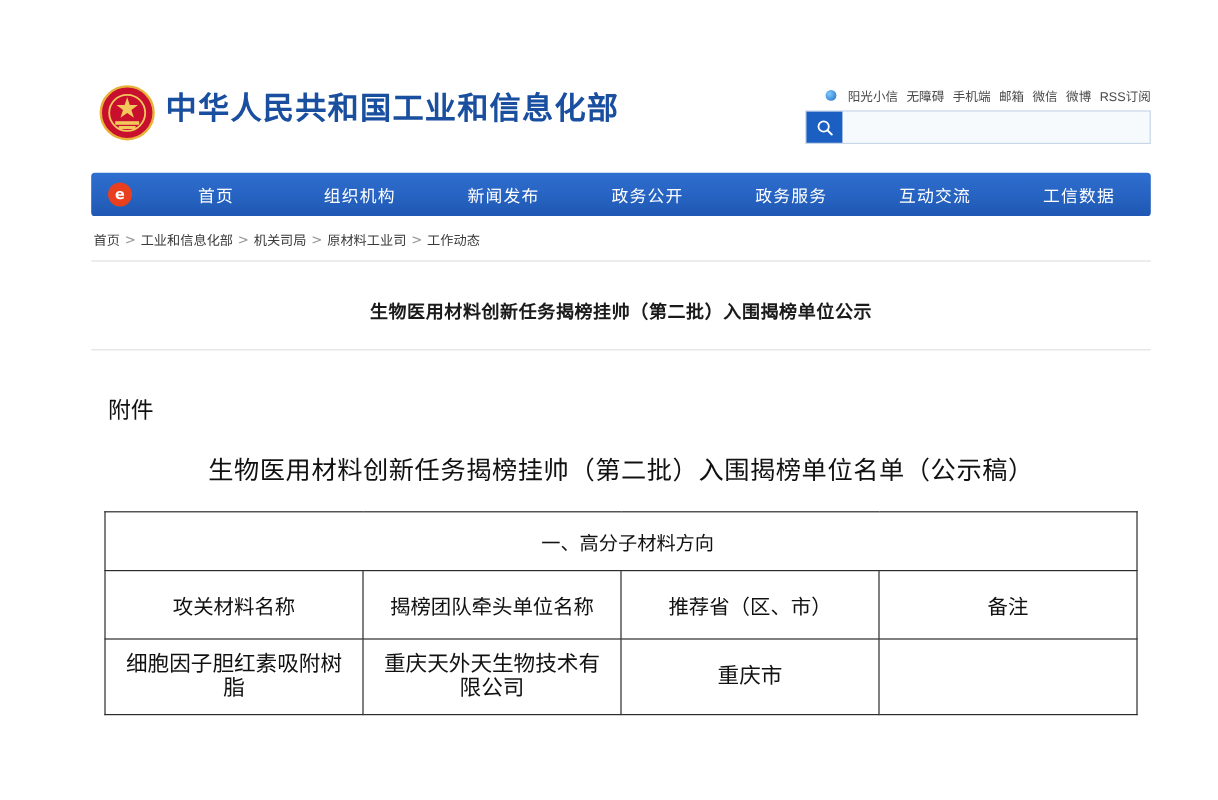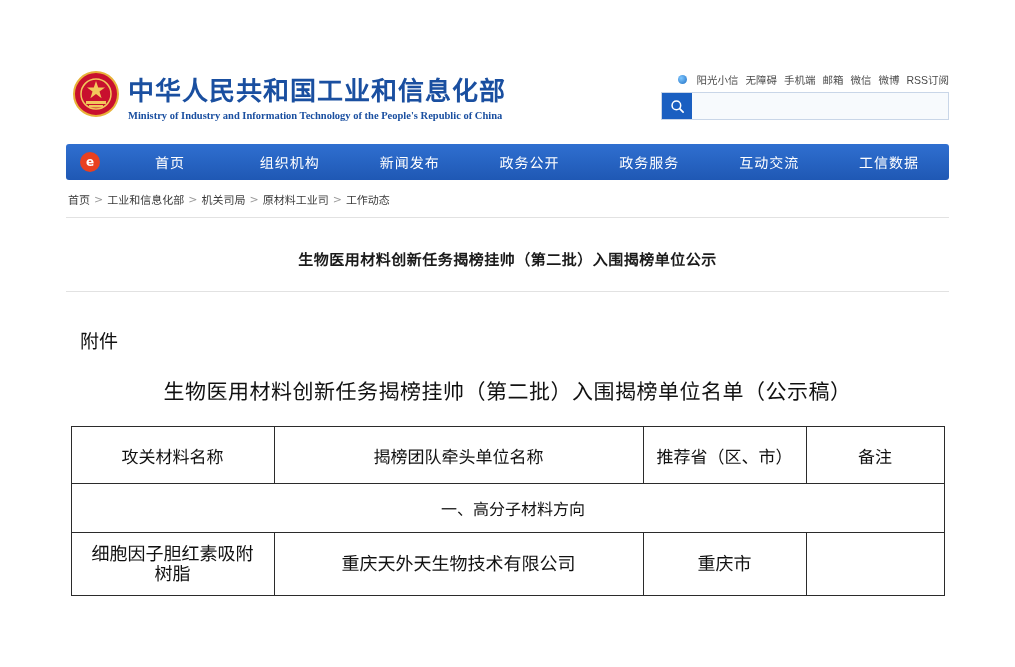--- a/index.html
+++ b/index.html
@@ -13,21 +13,21 @@
   }
   .page {
     position: relative;
     width: 1015px;
     height: 667px;
     background: #ffffff;
   }
   
   .doc {
     position: absolute;
-    left: 66px;
+    left: 76px;
     top: 30px;
     width: 883px;
     height: 607px;
     background: #ffffff;
   }
 
   
   .header {
     position: relative;
     height: 110px;
@@ -257,21 +257,20 @@
           <circle cx="24" cy="24" r="22" fill="#c8102e" stroke="#e8b23a" stroke-width="2"></circle>
           <circle cx="24" cy="24" r="15" fill="none" stroke="#f2c75c" stroke-width="1.5"></circle>
           <polygon points="24,11 26.2,17.5 33,17.5 27.5,21.6 29.6,28.2 24,24.1 18.4,28.2 20.5,21.6 15,17.5 21.8,17.5" fill="#f2c75c"></polygon>
           <rect x="14" y="31" width="20" height="3" fill="#f2c75c"></rect>
           <rect x="17" y="35" width="14" height="2.5" fill="#f2c75c"></rect>
         </svg>
       </div>
 
       <div class="title-block">
         <div class="title-cn">中华人民共和国工业和信息化部</div>
-        <div class="title-en">Ministry of Industry and Information Technology of the People's Republic of China</div>
       </div>
 
       <div class="toplinks">
         <span class="dot"></span>
         <a class="toplink" href="#">阳光小信</a>
         <a class="toplink" href="#">无障碍</a>
         <a class="toplink" href="#">手机端</a>
         <a class="toplink" href="#">邮箱</a>
         <a class="toplink" href="#">微信</a>
         <a class="toplink" href="#">微博</a>
@@ -316,27 +315,27 @@
     <div class="article-title">生物医用材料创新任务揭榜挂帅（第二批）入围揭榜单位公示</div>
 
     <div class="hr2"></div>
 
     <div class="attach-label">附件</div>
     <div class="doc-title">生物医用材料创新任务揭榜挂帅（第二批）入围揭榜单位名单（公示稿）</div>
 
     <table class="listing">
       <tbody>
         <tr>
+          <td class="section" colspan="4">一、高分子材料方向</td>
+        </tr>
+        <tr>
           <td class="head c1">攻关材料名称</td>
           <td class="head c2">揭榜团队牵头单位名称</td>
           <td class="head c3">推荐省（区、市）</td>
           <td class="head c4">备注</td>
-        </tr>
-        <tr>
-          <td class="section" colspan="4">一、高分子材料方向</td>
         </tr>
         <tr>
           <td class="cell c1">细胞因子胆红素吸附树脂</td>
           <td class="cell c2">重庆天外天生物技术有限公司</td>
           <td class="cell c3">重庆市</td>
           <td class="cell c4"></td>
         </tr>
       </tbody>
     </table>
 

